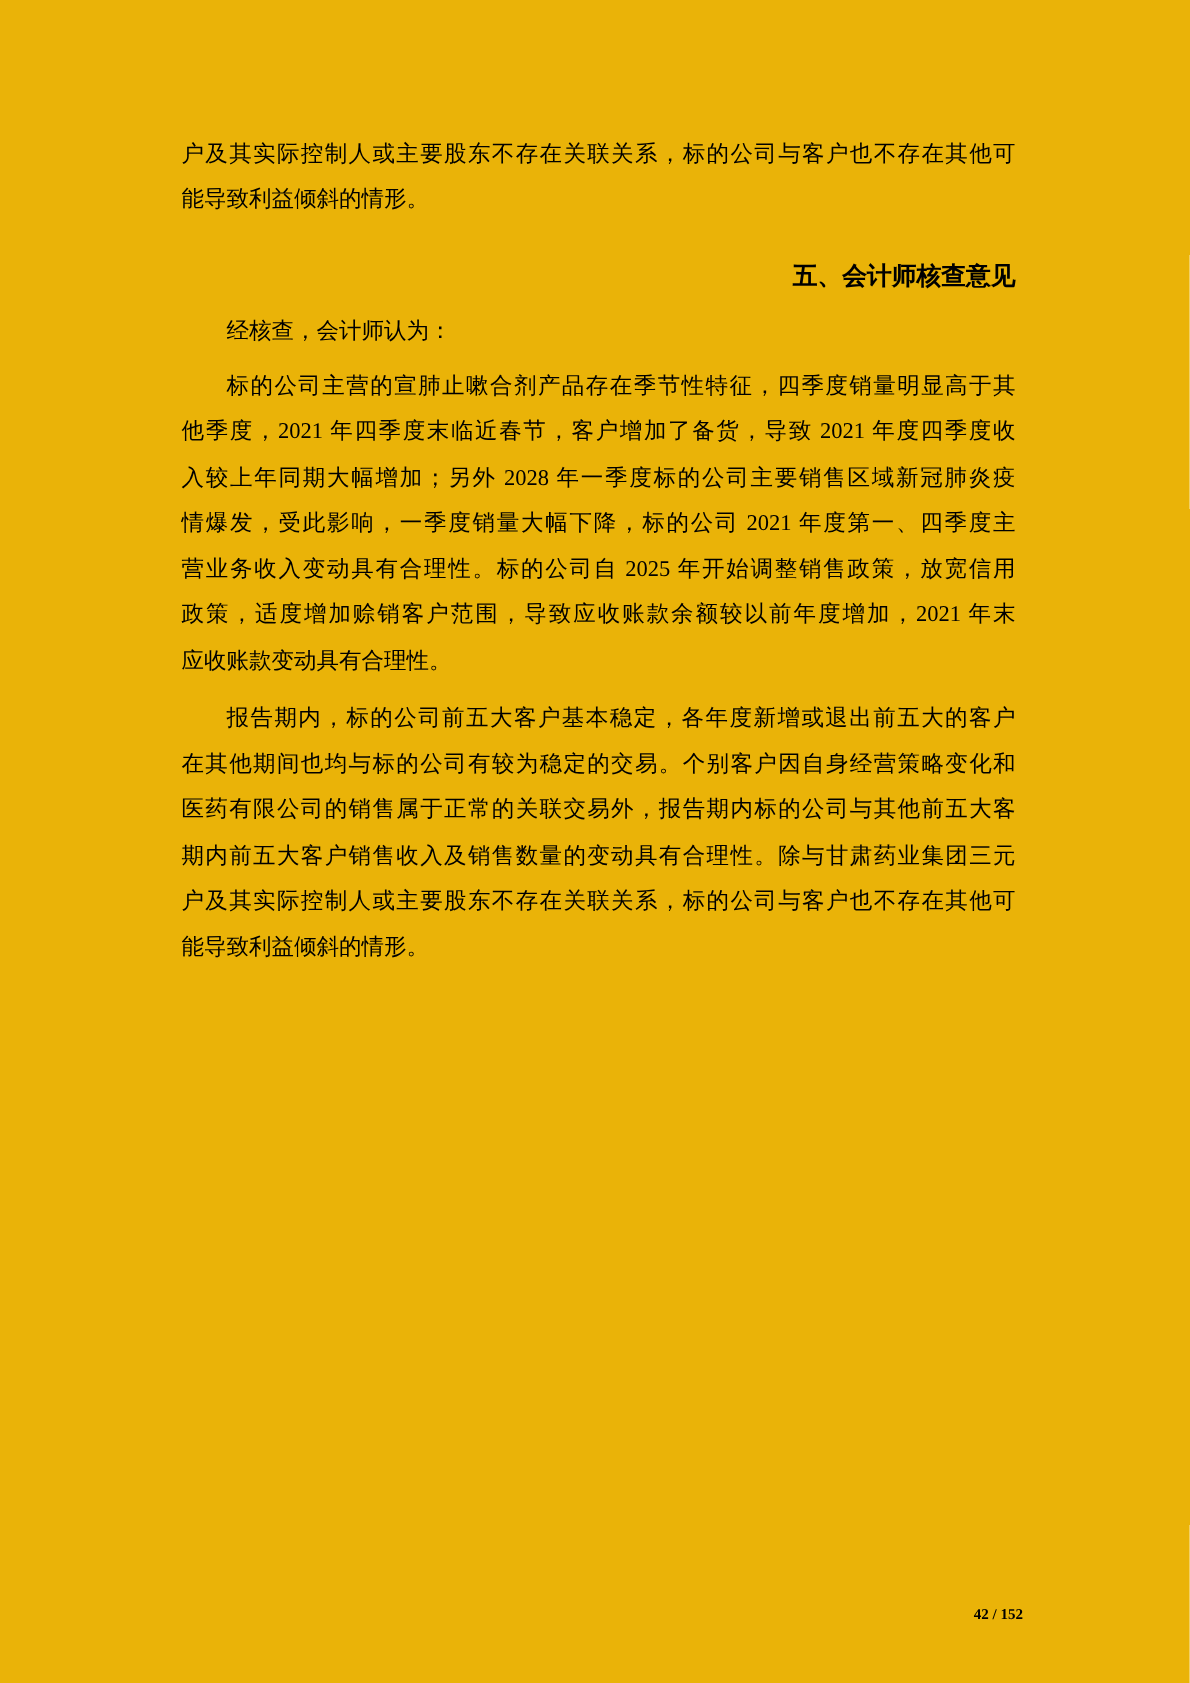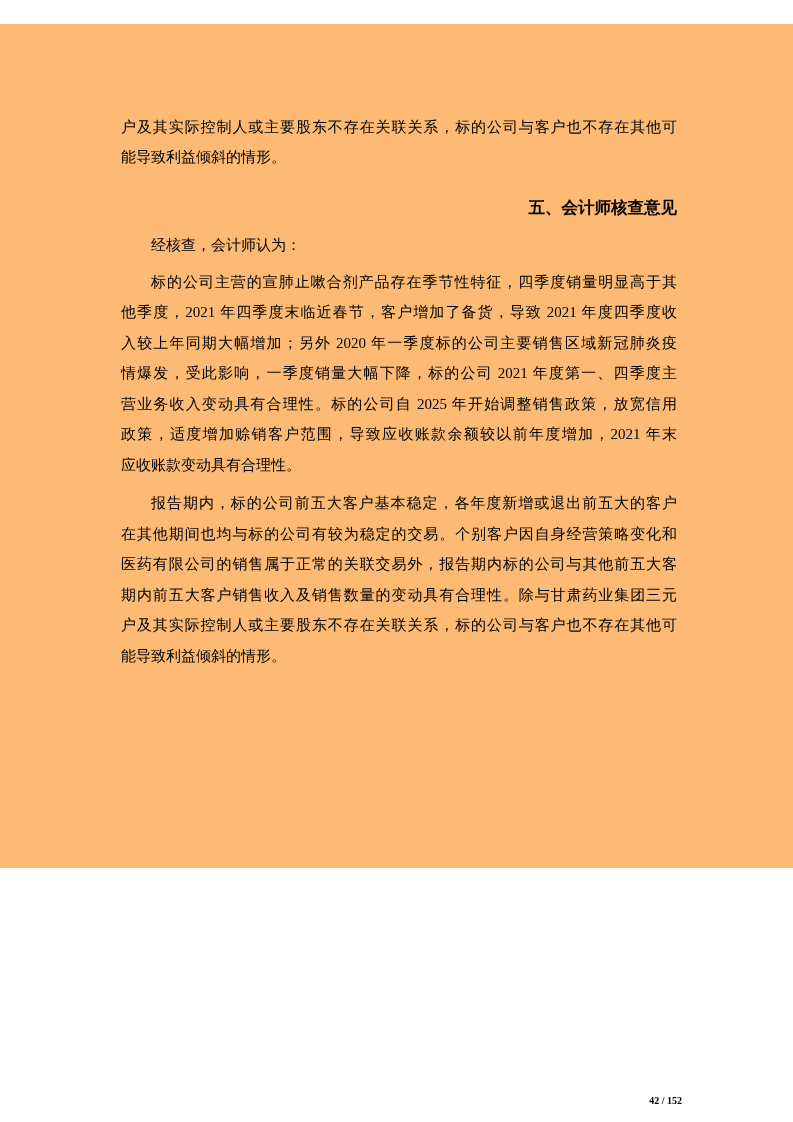--- a/index.html
+++ b/index.html
@@ -8,23 +8,22 @@
     width: 793px;
     height: 1122px;
     font-family: "Liberation Serif", "DejaVu Serif", serif;
     color: #000000;
     position: relative;
     overflow: hidden;
   }
   .page {
     position: relative;
     width: 793px;
-    height: 844px;
-    background: #fdba74;
-    margin-top: 24px;
+    height: 1122px;
+    background: #eab308;
   }
   .content {
     position: absolute;
     left: 121px;
     top: 0;
     width: 556px;
   }
   .line {
     font-size: 15px;
     line-height: 30.5px;
@@ -68,21 +67,21 @@
 
     <p class="line cont-first">户及其实际控制人或主要股东不存在关联关系，标的公司与客户也不存在其他可</p>
     <p class="line cont-last lastline">能导致利益倾斜的情形。</p>
 
     <h2 class="heading">五、会计师核查意见</h2>
 
     <p class="line intro lastline indent">经核查，会计师认为：</p>
 
     <p class="line p1-first indent">标的公司主营的宣肺止嗽合剂产品存在季节性特征，四季度销量明显高于其</p>
     <p class="line">他季度，2021 年四季度末临近春节，客户增加了备货，导致 2021 年度四季度收</p>
-    <p class="line">入较上年同期大幅增加；另外 2020 年一季度标的公司主要销售区域新冠肺炎疫</p>
+    <p class="line">入较上年同期大幅增加；另外 2028 年一季度标的公司主要销售区域新冠肺炎疫</p>
     <p class="line">情爆发，受此影响，一季度销量大幅下降，标的公司 2021 年度第一、四季度主</p>
     <p class="line">营业务收入变动具有合理性。标的公司自 2025 年开始调整销售政策，放宽信用</p>
     <p class="line">政策，适度增加赊销客户范围，导致应收账款余额较以前年度增加，2021 年末</p>
     <p class="line lastline">应收账款变动具有合理性。</p>
 
     <p class="line p2-first indent">报告期内，标的公司前五大客户基本稳定，各年度新增或退出前五大的客户</p>
     <p class="line">在其他期间也均与标的公司有较为稳定的交易。个别客户因自身经营策略变化和</p>
     <p class="line">医药有限公司的销售属于正常的关联交易外，报告期内标的公司与其他前五大客</p>
     <p class="line">期内前五大客户销售收入及销售数量的变动具有合理性。除与甘肃药业集团三元</p>
     <p class="line">户及其实际控制人或主要股东不存在关联关系，标的公司与客户也不存在其他可</p>

